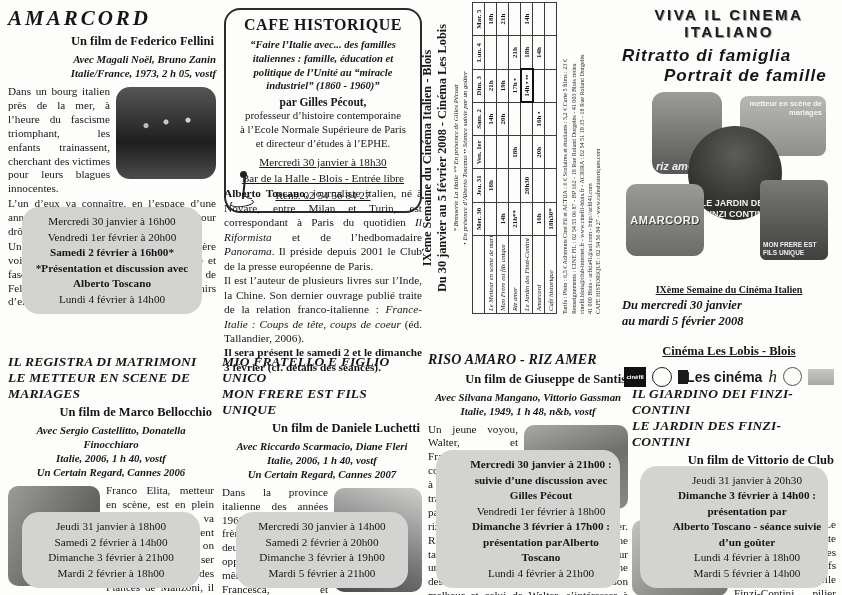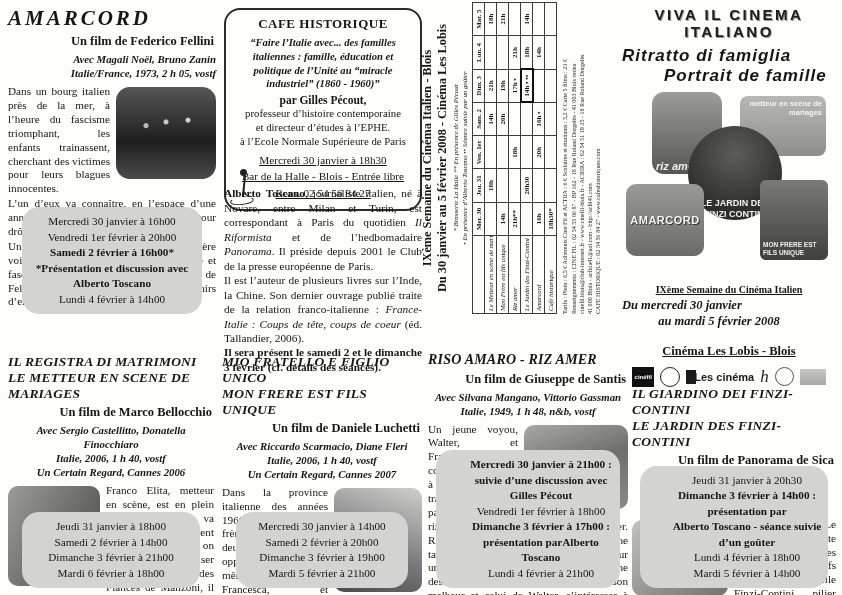--- a/index.html
+++ b/index.html
@@ -40,21 +40,21 @@
       radial-gradient(circle at 72% 36%, #d2d2d2 0 2px, rgba(0,0,0,0) 3px),
       linear-gradient(#565656,#1e1e1e 60%,#4c4c4c);
   }
 
   
   #cafe {
     left: 224px; top: 8px; width: 198px;
     border: 2px solid #2b2b2b; border-radius: 16px;
     padding: 6px 8px 8px; text-align: center; position: absolute;
   }
-  #cafe .cafe-title { font-weight: bold; font-size: 13px; letter-spacing: .5px; }
+  #cafe .cafe-title { font-weight: bold; font-size: 16px; letter-spacing: .5px; }
   #cafe .cafe-quote { font-weight: bold; font-style: italic; font-size: 10.6px; line-height: 1.3; margin-top: 4px; }
   #cafe .speaker { font-weight: bold; font-size: 11.5px; margin-top: 3px; }
   #cafe .desc-line { font-size: 10.8px; line-height: 1.3; }
   #cafe .detail-line { font-size: 11.2px; text-decoration: underline; line-height: 1.45; }
   #cafe .details { margin-top: 4px; }
   .h-glyph { position: absolute; left: 8px; bottom: 6px; width: 20px; height: 34px; }
   .h-glyph .dot  { position: absolute; top: 0; left: 6px; width: 7px; height: 7px; border-radius: 50%; background: #222; }
   .h-glyph .stem { position: absolute; top: 6px; left: 9px; width: 1.6px; height: 22px; background: #222; transform: rotate(6deg); }
   .h-glyph .bowl { position: absolute; top: 16px; left: 9px; width: 9px; height: 12px; border: 1.6px solid #222; border-top: none; border-right: none; border-radius: 0 0 0 8px; }
   .h-glyph .swoosh { position: absolute; bottom: -2px; left: -4px; width: 24px; height: 8px; border: 1.4px solid #222; border-radius: 50%; border-top-color: transparent; transform: rotate(-6deg); }
@@ -90,27 +90,27 @@
   [data-name="metteur-poster"] { left: 118px; top: 4px; width: 86px; height: 60px; border-radius: 8px; background: linear-gradient(#b7b7b4,#8e8e8b); z-index: 1; }
   [data-name="metteur-poster"] .plabel { top: 3px; right: 4px; text-align: right; font-weight: bold; font-size: 7.5px; line-height: 1.2; color: #f4f4f2; }
   [data-name="finzi-poster"] { left: 66px; top: 34px; width: 94px; height: 94px; border-radius: 50%; background: radial-gradient(circle at 50% 30%, #5c5c5a, #2e2e2c 70%); z-index: 2; display: flex; align-items: flex-end; justify-content: center; }
   [data-name="finzi-poster"] .plabel { position: static; font-weight: bold; font-size: 9px; text-align: center; line-height: 1.25; padding: 0 8px; }
   [data-name="amarcord-poster"] { left: 4px; top: 92px; width: 78px; height: 72px; border-radius: 10px; background: linear-gradient(#9a9a97,#6b6b68); z-index: 3; display: flex; align-items: center; justify-content: center; }
   [data-name="amarcord-poster"] .plabel { position: static; font-weight: bold; font-size: 11px; letter-spacing: .5px; color: #f6f6f4; text-shadow: 1px 1px 0 #333; }
   [data-name="mon-frere-poster"] { left: 138px; top: 88px; width: 68px; height: 80px; border-radius: 6px; background: linear-gradient(#7a7a78,#3f3f3d); z-index: 3; }
   [data-name="mon-frere-poster"] .plabel { bottom: 3px; left: 3px; right: 3px; font-weight: bold; font-size: 6.5px; line-height: 1.25; }
   .week-title { font-weight: bold; font-size: 10px; text-align: center; text-decoration: underline; margin-top: 24px; }
   .cover-dates { font-weight: bold; font-style: italic; font-size: 12.5px; line-height: 1.3; margin-top: 2px; }
-  .cover-dates .d2 { text-align: center; margin-right: 20px; }
+  .cover-dates .d2 { text-align: left; margin-right: 20px; }
   .venue { font-weight: bold; font-size: 12.5px; text-align: center; text-decoration: underline; margin-top: 14px; }
   .logos { display: flex; justify-content: center; align-items: center; gap: 6px; margin-top: 8px; }
   .logo { font-family: "Liberation Sans", sans-serif; display: flex; align-items: center; justify-content: center; text-align: center; }
   [data-name="cinefil-logo"] { width: 22px; height: 20px; background: #111; color: #fff; font-weight: bold; font-size: 6px; }
   [data-name="film-reel-logo"] { width: 20px; height: 20px; border: 1.6px solid #222; border-radius: 50%; font-size: 8px; color: #222; }
-  [data-name="les-lobis-cinema-logo"] { height: 14px; font-weight: bold; font-size: 11px; color: #1a1a1a; background: linear-gradient(90deg,#1a1a1a 0 10px, transparent 10px); padding-left: 8px; }
+  [data-name="les-lobis-cinema-logo"] { height: 14px; font-weight: bold; font-size: 14px; color: #1a1a1a; background: linear-gradient(90deg,#1a1a1a 0 10px, transparent 10px); padding-left: 8px; }
   [data-name="cafe-historique-logo"] { font-family: "Liberation Serif", serif; font-style: italic; font-size: 17px; color: #222; }
   [data-name="agglo-logo"] { width: 19px; height: 19px; border: 1px solid #555; border-radius: 50%; font-size: 8px; color: #444; }
   [data-name="studio-logo"] { width: 26px; height: 16px; background: linear-gradient(#c7c7c5,#a8a8a6); font-size: 5.5px; color: #555; }
 
   
   #registra { left: 8px;  top: 354px; width: 206px; height: 238px; }
   #fratello { left: 222px; top: 354px; width: 200px; height: 238px; }
   #riso     { left: 428px; top: 352px; width: 200px; height: 240px; }
   #giardino { left: 632px; top: 386px; width: 204px; height: 206px; }
   #registra .photo { float: left;  width: 92px; height: 100px; margin: 2px 6px 2px 0; background: linear-gradient(120deg,#9b9b99,#5f5f5d 70%); }
@@ -148,22 +148,22 @@
         <div class="line" data-name="screening-line" data-interactable="false">Lundi 4 février à 14h00</div>
       </div>
   </div>
 
   <div id="cafe" data-name="cafe-historique-box" data-interactable="false">
     <div class="cafe-title" data-name="cafe-title" data-interactable="false">CAFE HISTORIQUE</div>
     <div class="cafe-quote" data-name="cafe-theme" data-interactable="false">“Faire l’Italie avec... des familles italiennes : famille, éducation et politique de l’Unité au “miracle industriel” (1860 - 1960)”</div>
     <div class="speaker" data-name="cafe-speaker" data-interactable="false">par Gilles Pécout,</div>
     <div>
         <div class="desc-line" data-name="speaker-description-line" data-interactable="false">professeur d’histoire contemporaine</div>
+        <div class="desc-line" data-name="speaker-description-line" data-interactable="false">à l’Ecole Normale Supérieure de Paris</div>
         <div class="desc-line" data-name="speaker-description-line" data-interactable="false">et directeur d’études à l’EPHE.</div>
-        <div class="desc-line" data-name="speaker-description-line" data-interactable="false">à l’Ecole Normale Supérieure de Paris</div>
       </div>
     <div class="details">
         <div class="detail-line" data-name="cafe-detail-line" data-interactable="false">Mercredi 30 janvier à 18h30</div>
         <div class="detail-line" data-name="cafe-detail-line" data-interactable="false">Bar de la Halle - Blois - Entrée libre</div>
         <div class="detail-line" data-name="cafe-detail-line" data-interactable="false">Rens. 02 54 56 84 27</div>
       </div>
     <div class="h-glyph" data-name="cafe-historique-logo-icon" data-interactable="false">
       <span class="dot"></span>
         <span class="stem"></span>
         <span class="bowl"></span>
@@ -323,21 +323,21 @@
     <div class="body">
       <div class="photo" data-name="registra-photo" data-interactable="false"></div>
       <div>
           <p data-name="synopsis-paragraph" data-interactable="false">Franco Elita, metteur en scène, est en plein désarroi : sa fille va épouser un fervent catholique. Quand on lui demande de réaliser une énième version des Fiancés de Manzoni, il s’enfuit en Sicile. Réfugié dans un petit village, il rencontre trois personnages…</p>
         </div>
     </div>
     <div class="sched" data-name="registra-screening-box" data-interactable="false">
         <div class="line" data-name="screening-line" data-interactable="false">Jeudi 31 janvier à 18h00</div>
         <div class="line" data-name="screening-line" data-interactable="false">Samedi 2 février à 14h00</div>
         <div class="line" data-name="screening-line" data-interactable="false">Dimanche 3 février à 21h00</div>
-        <div class="line" data-name="screening-line" data-interactable="false">Mardi 6 février à 18h00</div>
+        <div class="line" data-name="screening-line" data-interactable="false">Mardi 2 février à 18h00</div>
       </div>
   </div>
 
   <div class="section" id="fratello" data-name="section-fratello" data-interactable="false">
     <div class="film-title" data-name="film-title-original" data-interactable="false">MIO FRATELLO E FIGLIO UNICO</div>
     <div class="film-title" data-name="film-title-french" data-interactable="false">MON FRERE EST FILS UNIQUE</div>
     <div class="director" data-name="director-line" data-interactable="false">Un film de Daniele Luchetti</div>
     <div class="credits">
         <div class="credit-line" data-name="credit-line" data-interactable="false">Avec Riccardo Scarmacio, Diane Fleri</div>
         <div class="credit-line" data-name="credit-line" data-interactable="false">Italie, 2006, 1 h 40, vostf</div>
@@ -377,21 +377,21 @@
         <div class="line" data-name="screening-line" data-interactable="false">Vendredi 1er février à 18h00</div>
         <div class="line b" data-name="screening-line" data-interactable="false">Dimanche 3 février  à 17h00 :</div>
         <div class="line b" data-name="screening-line" data-interactable="false">présentation parAlberto Toscano</div>
         <div class="line" data-name="screening-line" data-interactable="false">Lundi 4 février à 21h00</div>
       </div>
   </div>
 
   <div class="section" id="giardino" data-name="section-giardino" data-interactable="false">
     <div class="film-title" data-name="film-title-original" data-interactable="false">IL GIARDINO DEI FINZI-CONTINI</div>
     <div class="film-title" data-name="film-title-french" data-interactable="false">LE JARDIN DES FINZI-CONTINI</div>
-    <div class="director" data-name="director-line" data-interactable="false">Un film de Panorama de Sica</div>
+    <div class="director" data-name="director-line" data-interactable="false">Un film de Vittorio de Club</div>
     <div class="credits">
         <div class="credit-line" data-name="credit-line" data-interactable="false">Avec Dominique Sanda, Helmut Berger</div>
         <div class="credit-line" data-name="credit-line" data-interactable="false">Italie, 1970, 1 h 34, vostf</div>
         <div class="credit-line" data-name="credit-line" data-interactable="false">Ours d’Or, Berlin 1971</div>
       </div>
     <div class="body">
       <div class="photo" data-name="giardino-photo" data-interactable="false"></div>
       <div>
           <p data-name="synopsis-paragraph" data-interactable="false">Italie, 1938. Le régime fasciste multiplie les mesures contre les Juifs italiens. La famille Finzi-Contini, pilier de l’aristocratie de Ferrare depuis des générations, ne croit pas à l’imminence de la menace. Exclus des milieux mondains de la ville, les jeunes gens se réfugient dans la propriété d’une riche famille juive, les Finzi-Contini, et y coulent leurs derniers instants de bonheur.</p>
         </div>

